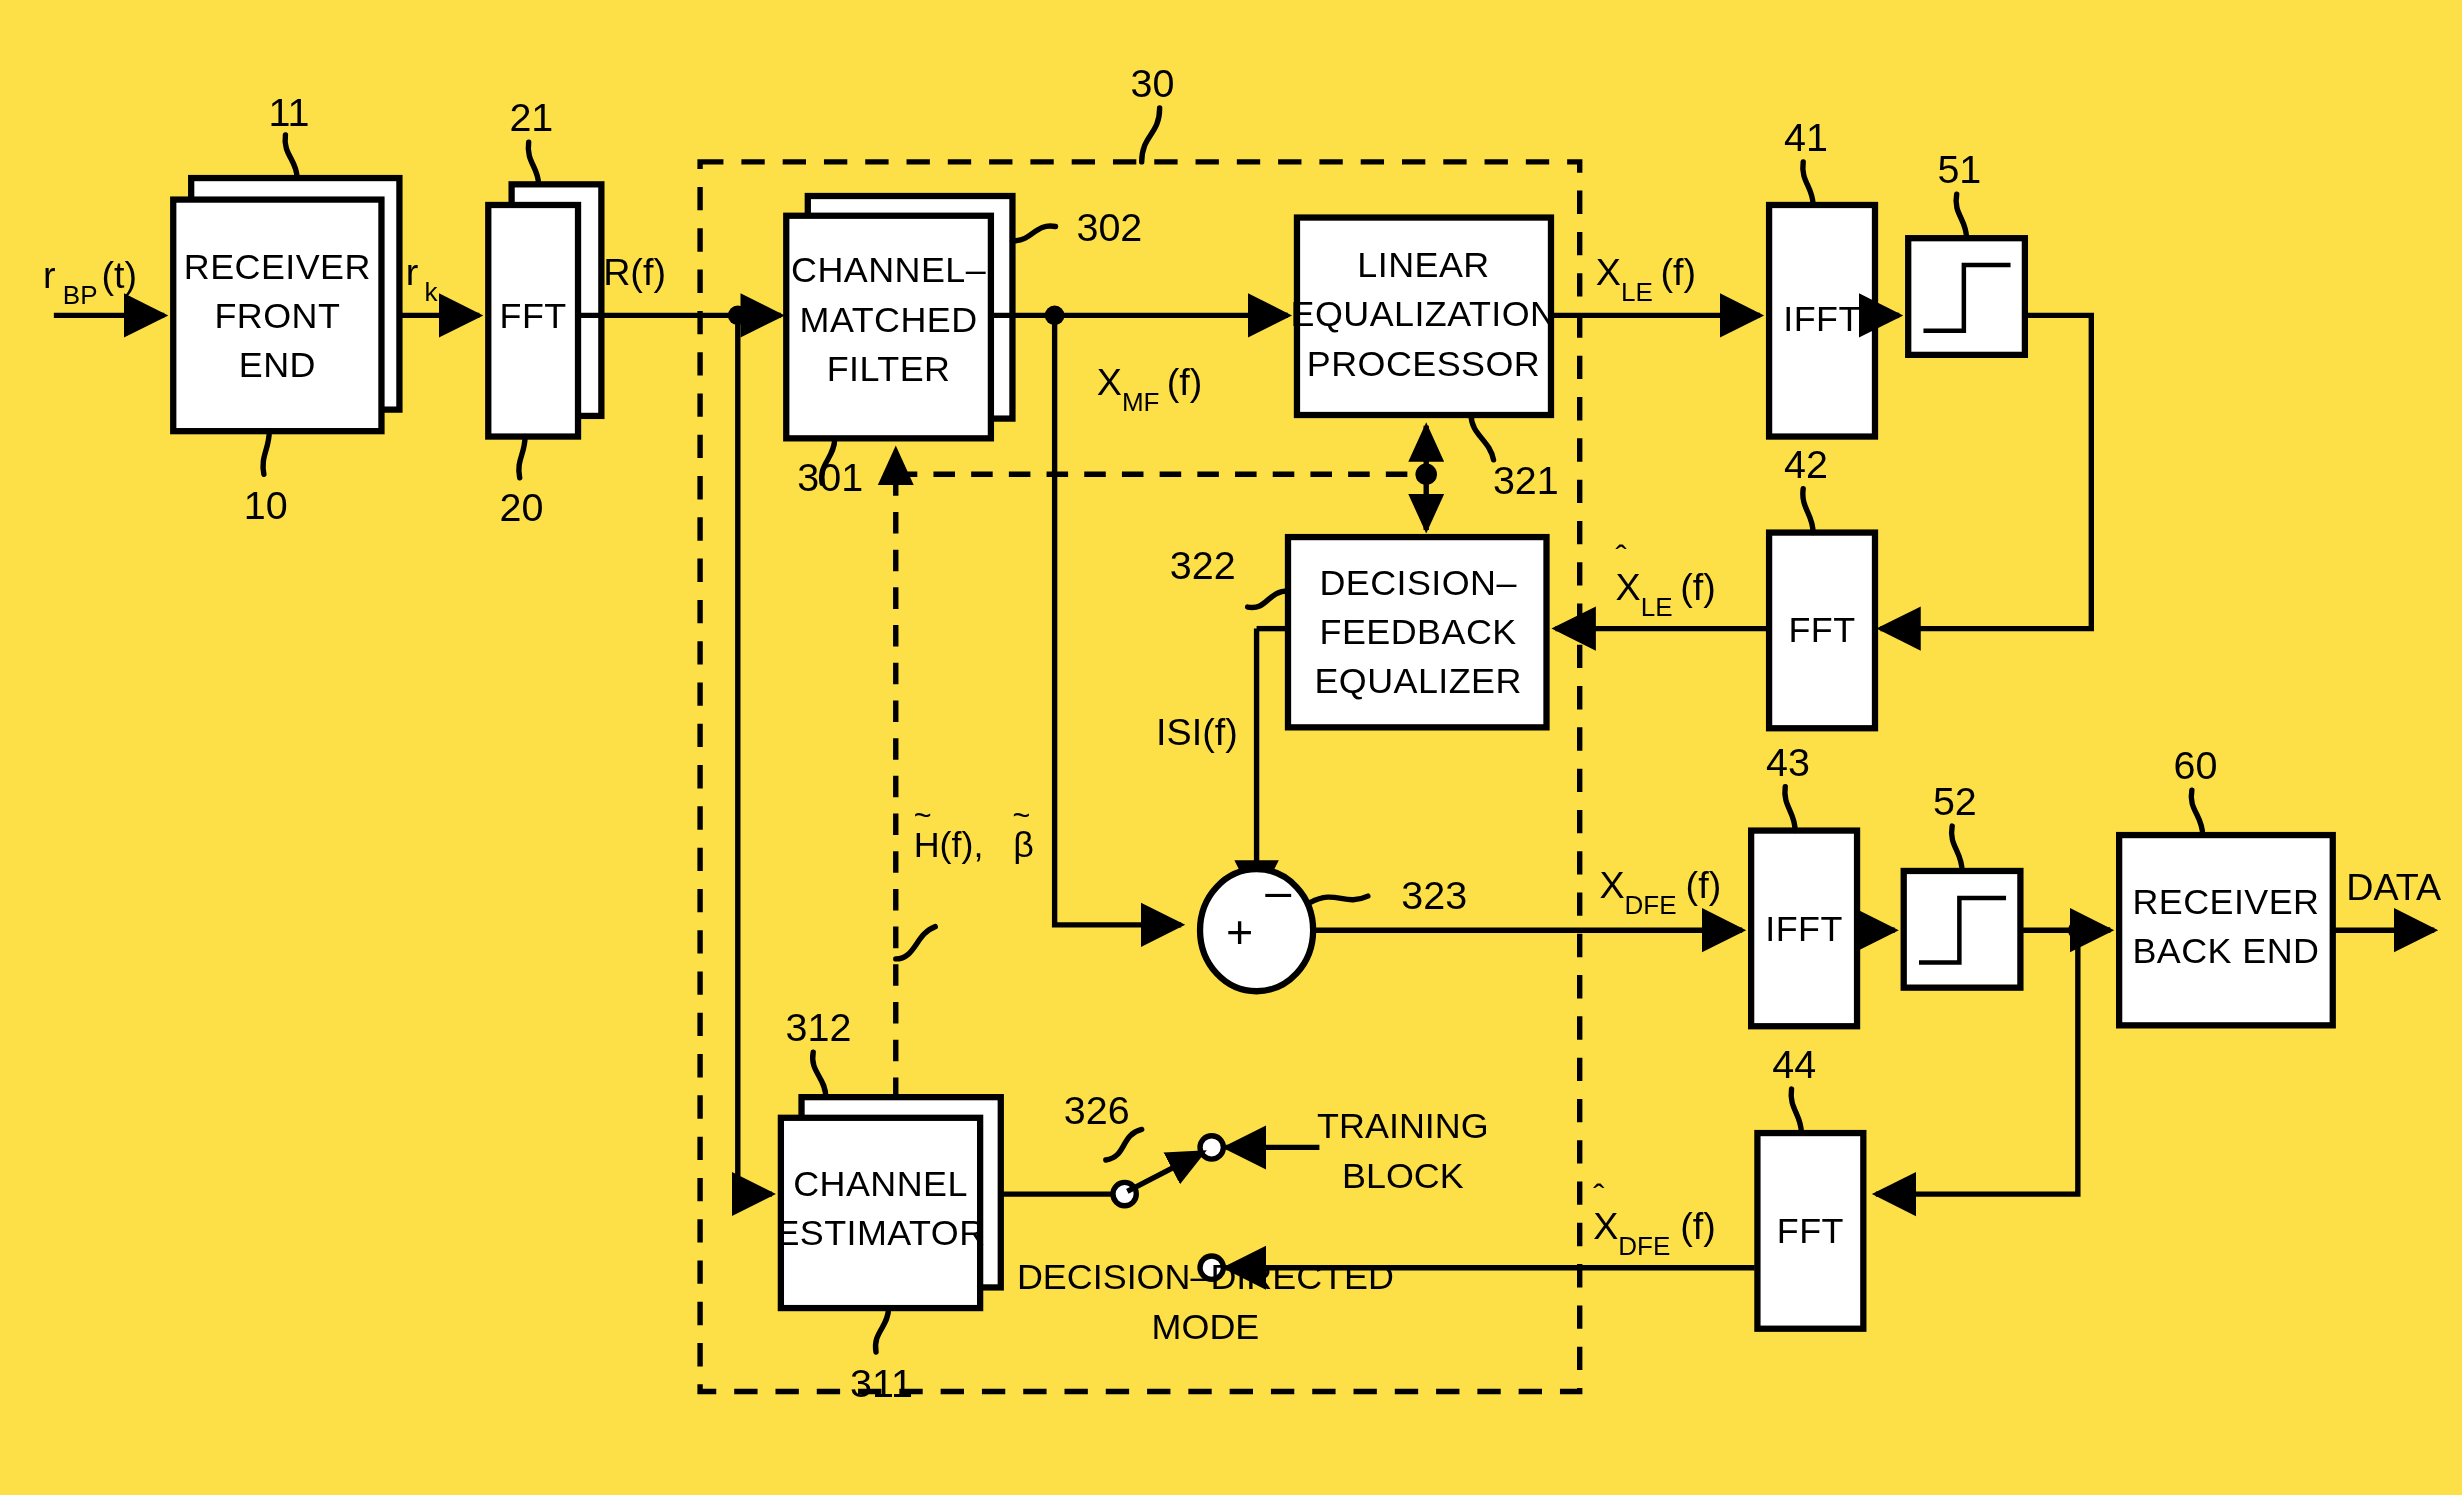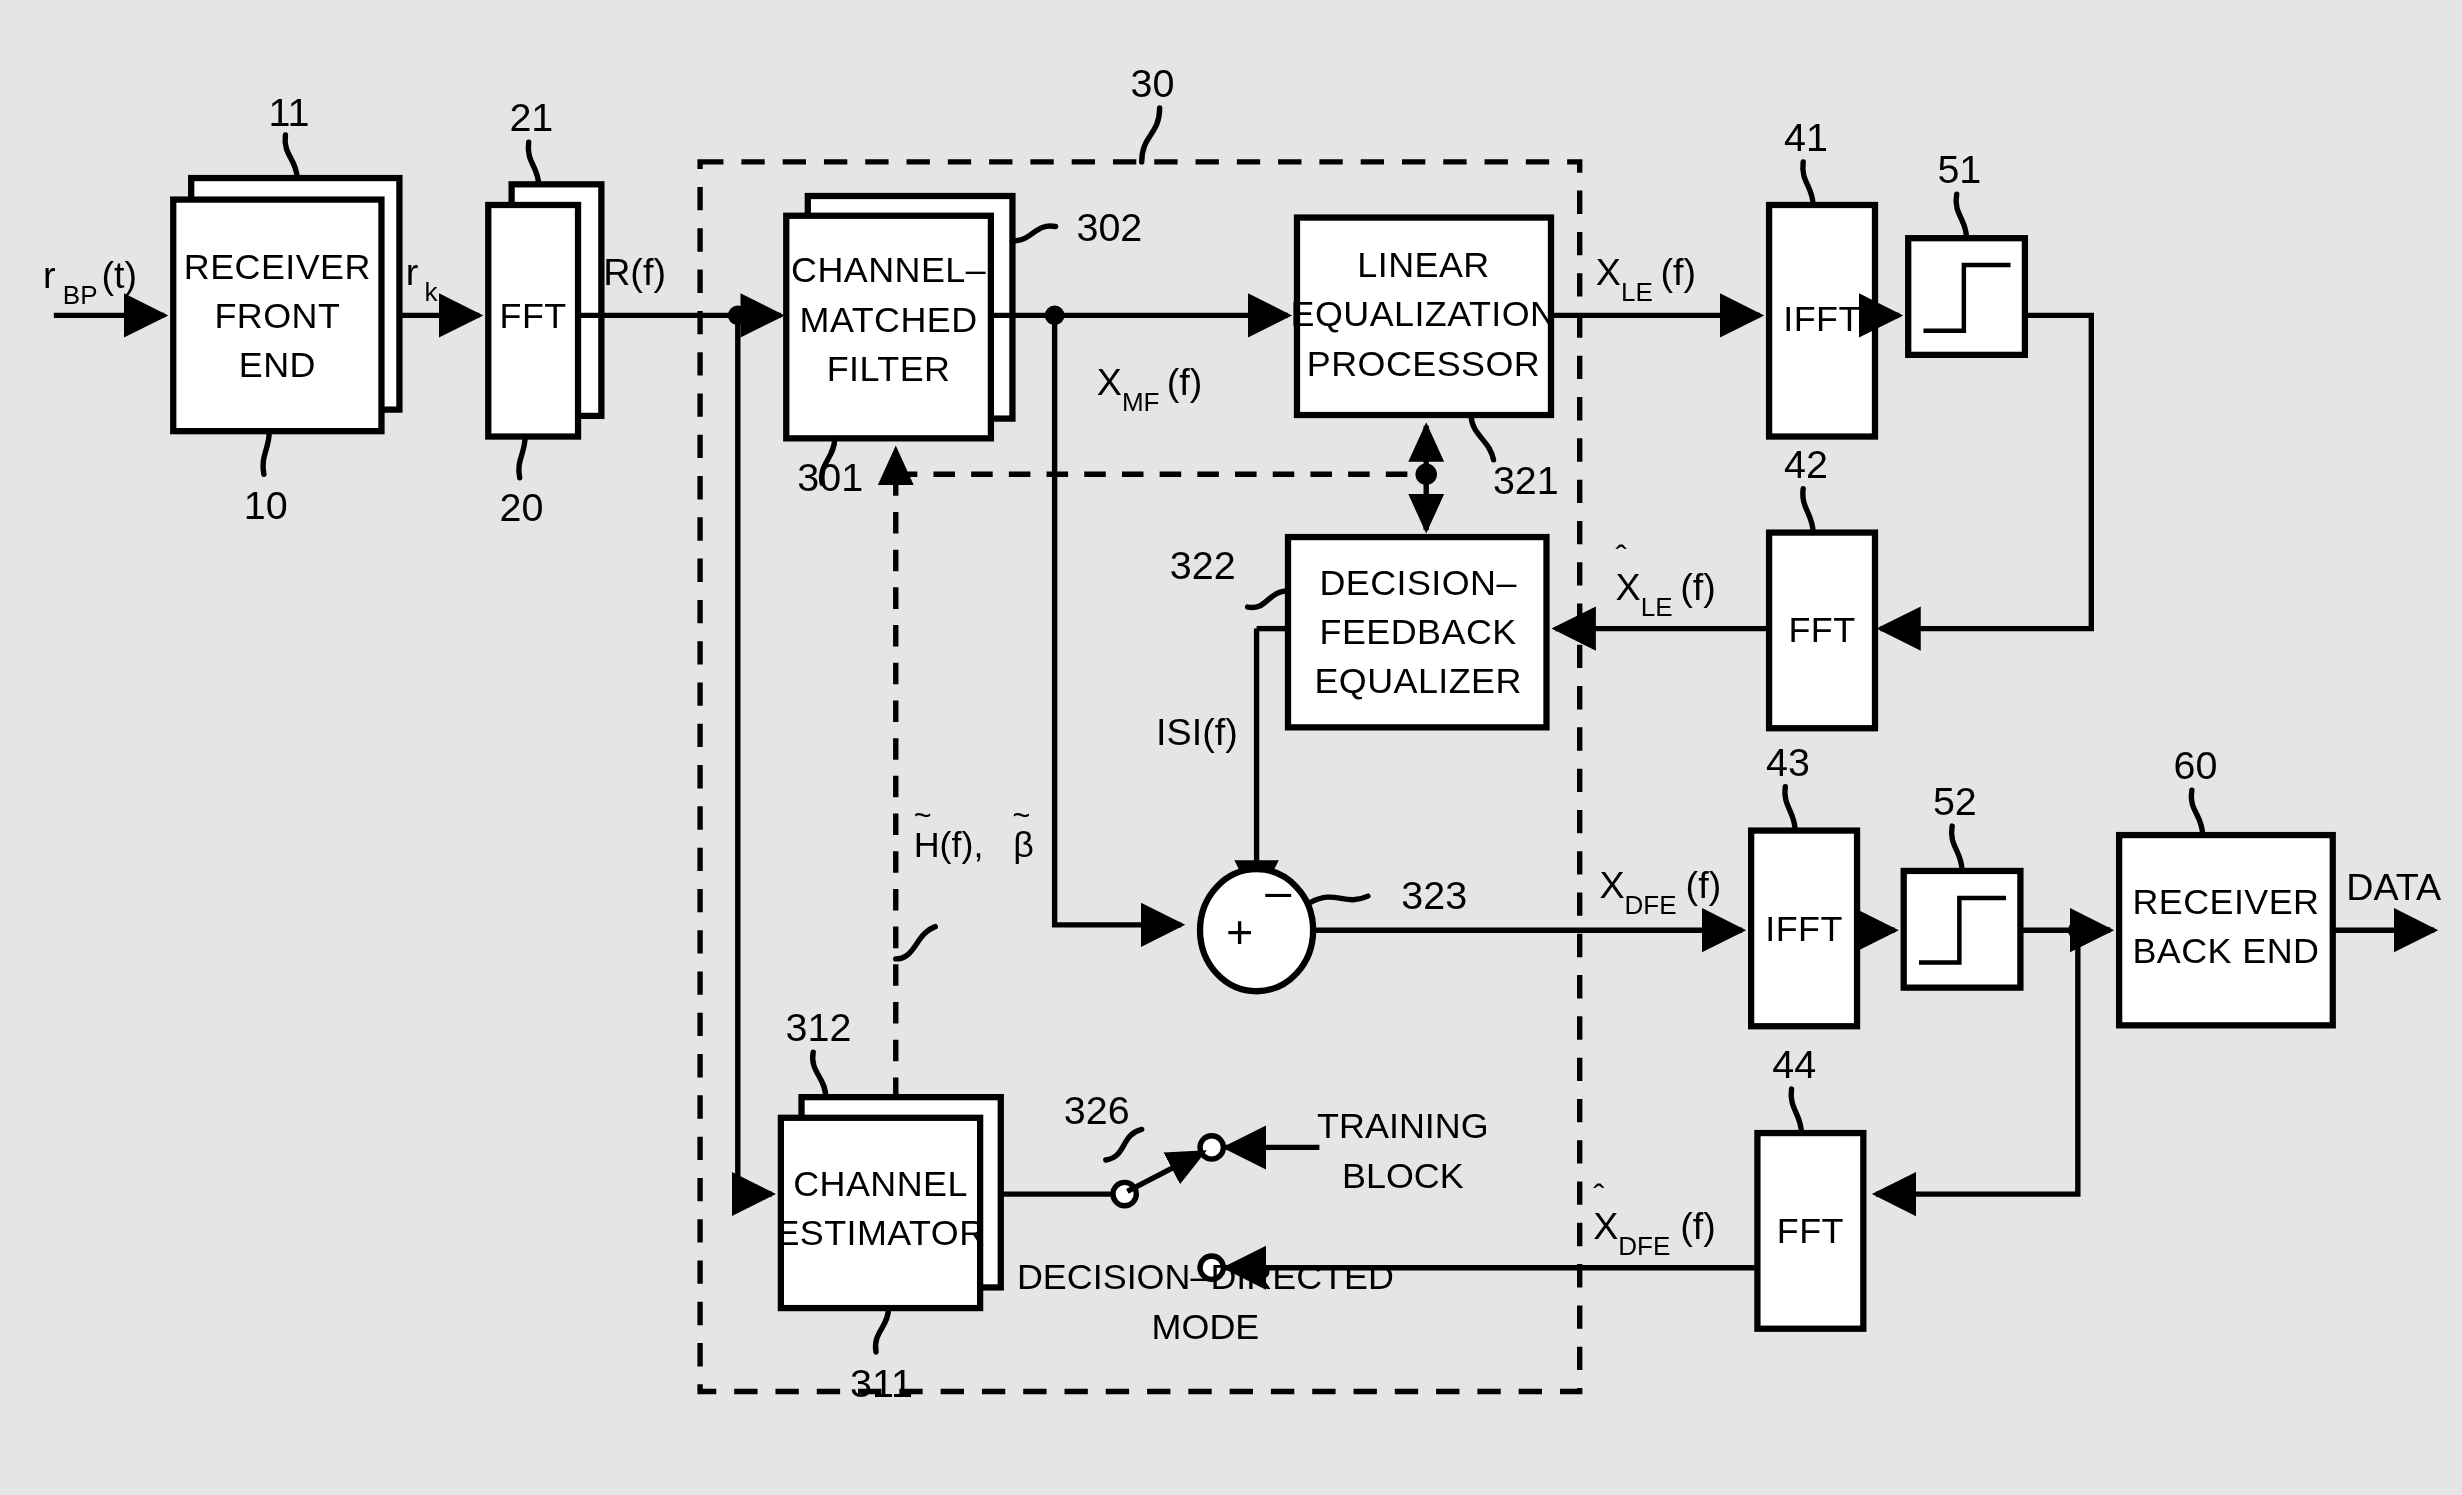--- a/index.html
+++ b/index.html
@@ -8,21 +8,21 @@
     padding: 0;
     background: #ffffff;
   }
   body {
     font-family: "Liberation Sans", sans-serif;
   }
   #figure-root {
     position: relative;
     width: 2462px;
     height: 1496px;
-    background: #e5e5e5;
+    background: #fde047;
     overflow: hidden;
   }
   svg.diagram {
     position: absolute;
     left: 0; top: 0;
     width: 2462px;
     height: 1496px;
     display: block;
   }
   .ln      { stroke: #000; stroke-width: 6; fill: none; stroke-linecap: butt; }

